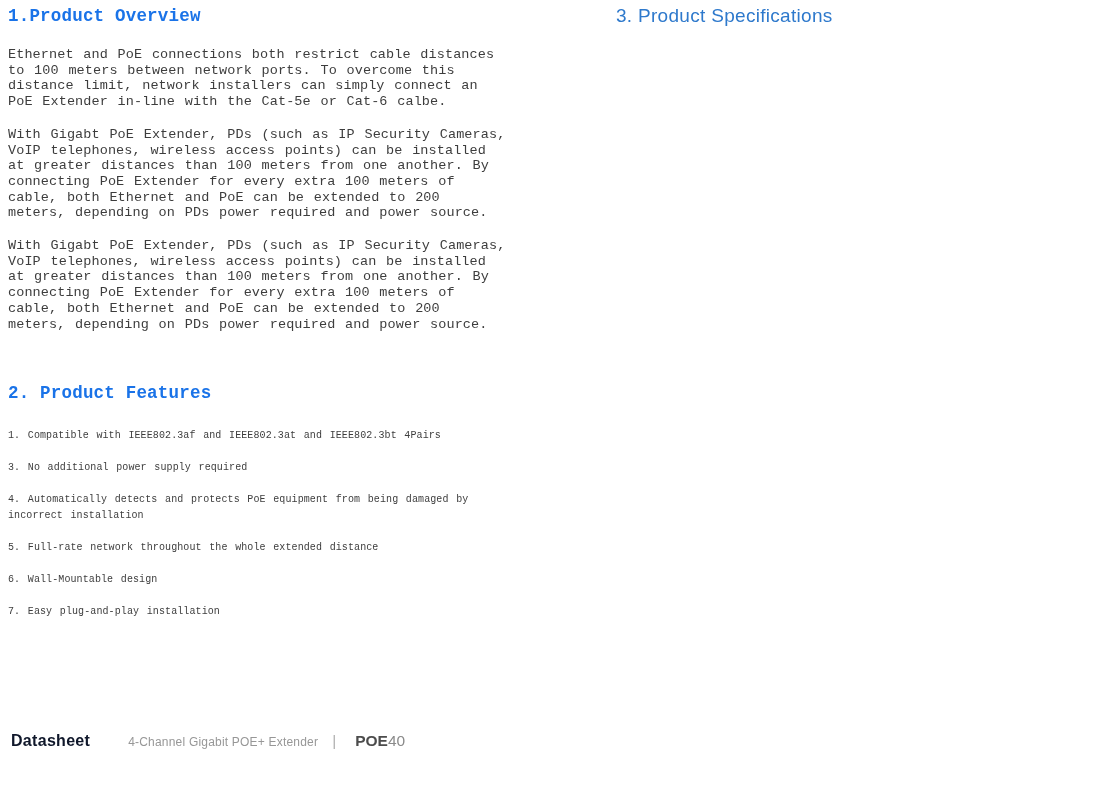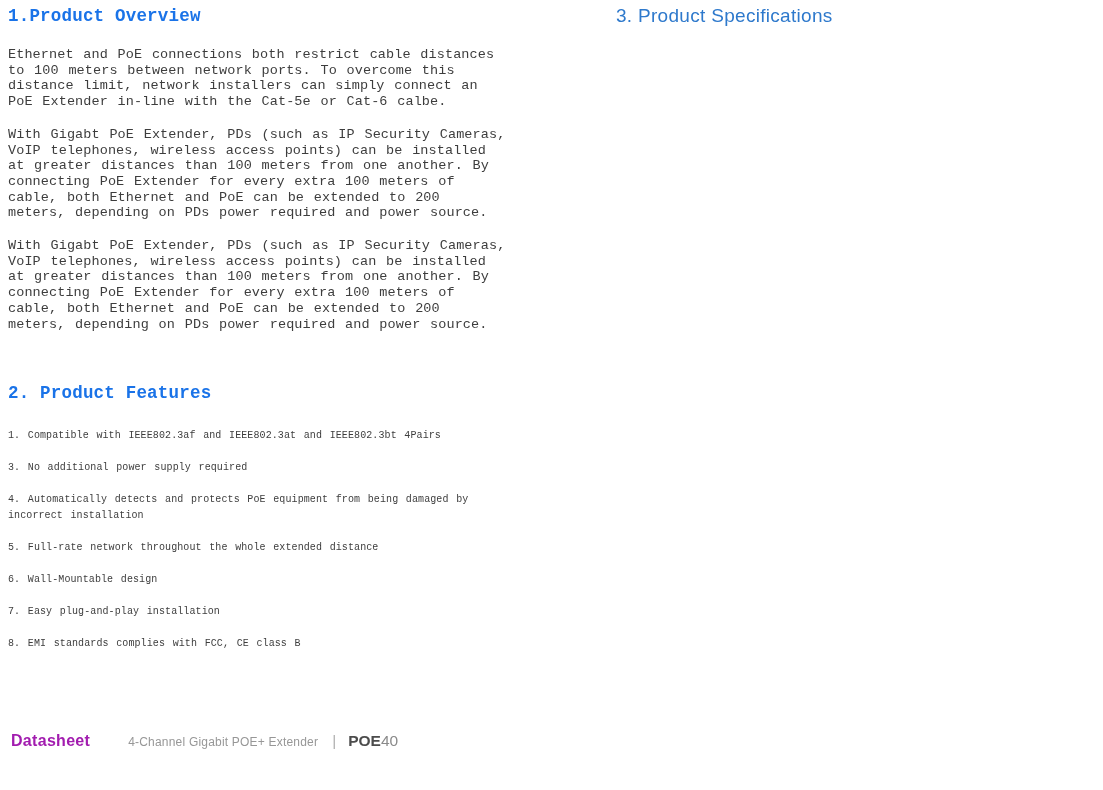--- a/index.html
+++ b/index.html
@@ -34,24 +34,24 @@
     font-size:19px;font-weight:400;color:var(--blue-right);
     letter-spacing:0.3px;margin:0 0 16px 16px;
   }
   .spec-table{
     border-collapse:collapse;table-layout:fixed;width:620px;
   }
   .footer{
     position:absolute;left:11px;top:732px;
     display:flex;align-items:baseline;
   }
-  .doc-type{font-size:16px;font-weight:bold;color:#a21caf;letter-spacing:0.3px;}
+  .doc-type{font-size:16px;font-weight:bold;color:#0f172a;letter-spacing:0.3px;}
   .prod-title{font-size:12px;color:#979797;margin-left:38px;letter-spacing:0.2px;}
   .pipe{font-size:15.5px;color:#b0b0b0;margin-left:14px;}
-  .model{font-size:15.5px;margin-left:12px;}
+  .model{font-size:15.5px;margin-left:19px;}
   .model b{color:#4c4c4c;font-weight:bold;}
   .model span{color:#8a8a8a;}
 </style>
 </head>
 <body>
 
 <div class="page">
 
   <section class="left-col">
     <h1 class="h-left">1.Product Overview</h1>
@@ -61,21 +61,20 @@
         <p class="para">With Gigabt PoE Extender, PDs (such as IP Security Cameras, VoIP telephones, wireless access points) can be installed at greater distances than 100 meters from one another. By connecting PoE Extender for every extra 100 meters of cable, both Ethernet and PoE can be extended to 200 meters, depending on PDs power required and power source.</p>
       </div>
     <h2 class="h-left h2">2. Product Features</h2>
     <ul>
         <li class="feature-item">1. Compatible with IEEE802.3af and IEEE802.3at and IEEE802.3bt 4Pairs</li>
         <li class="feature-item">3. No additional power supply required</li>
         <li class="feature-item">4. Automatically detects and protects PoE equipment from being damaged by incorrect installation</li>
         <li class="feature-item">5. Full-rate network throughout the whole extended distance</li>
         <li class="feature-item">6. Wall-Mountable design</li>
         <li class="feature-item">7. Easy plug-and-play installation</li>
-        <li class="feature-item">8. EMI standards complies with FCC, CE class B</li>
       </ul>
   </section>
 
   <section class="right-col">
     <h2 class="h-right">3. Product Specifications</h2>
     <table class="spec-table">
       <tbody></tbody>
     </table>
   </section>
 

